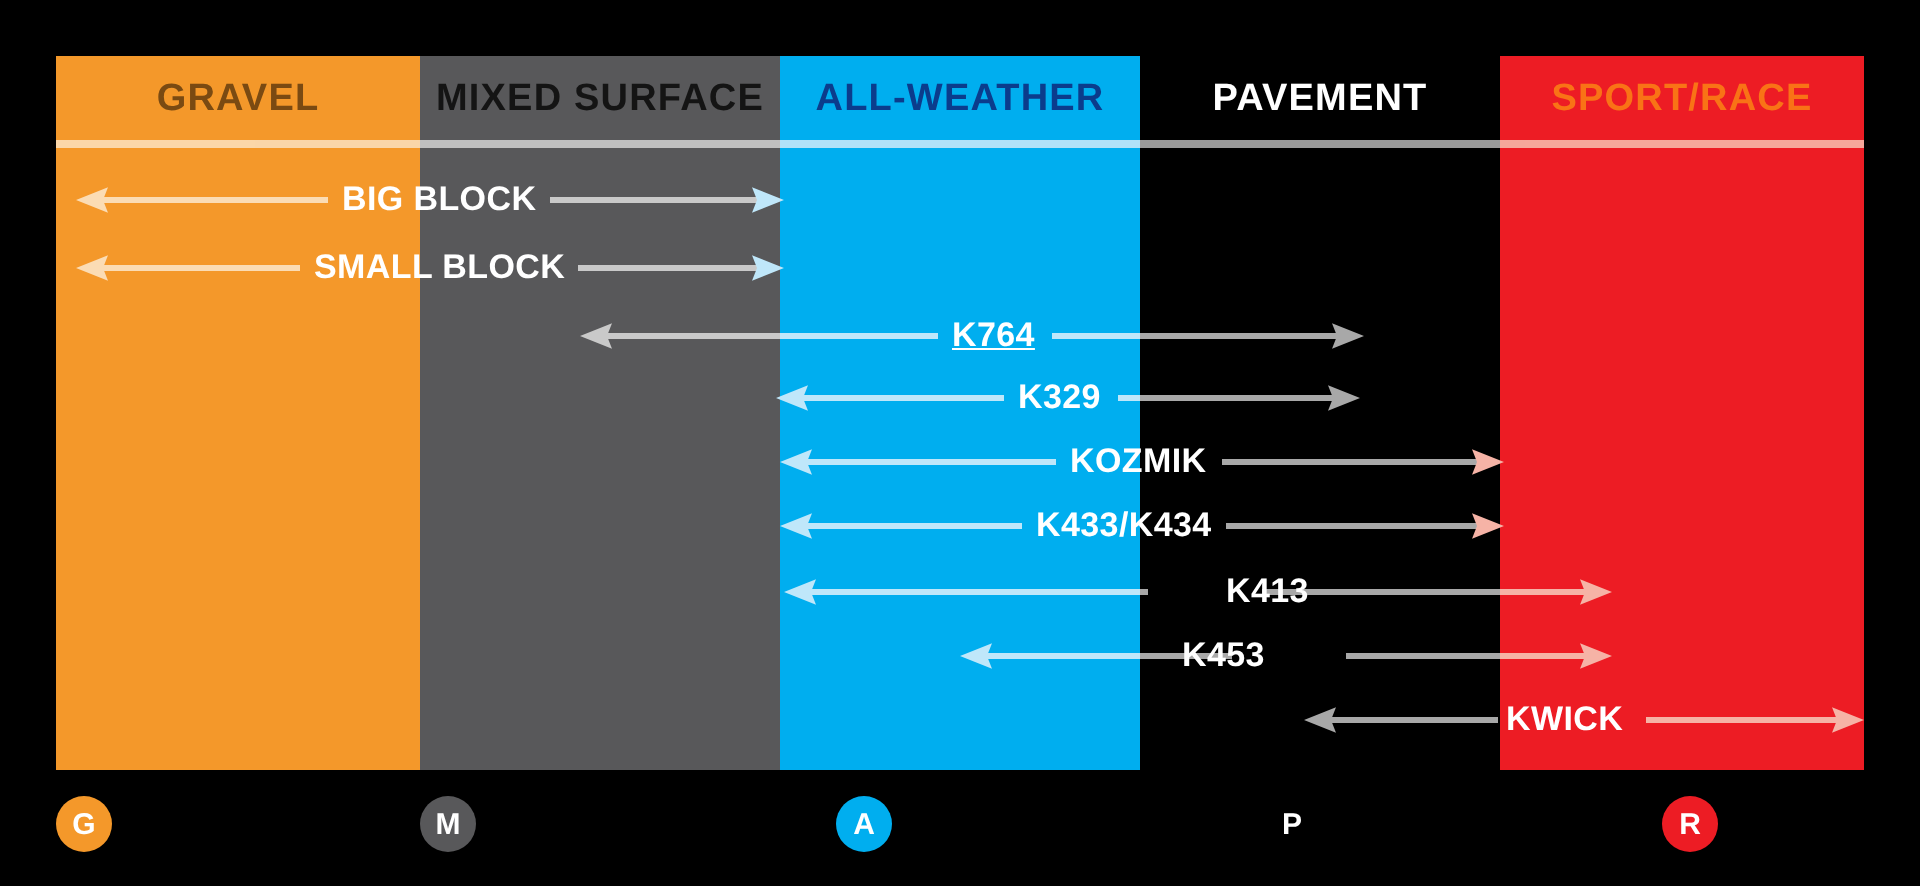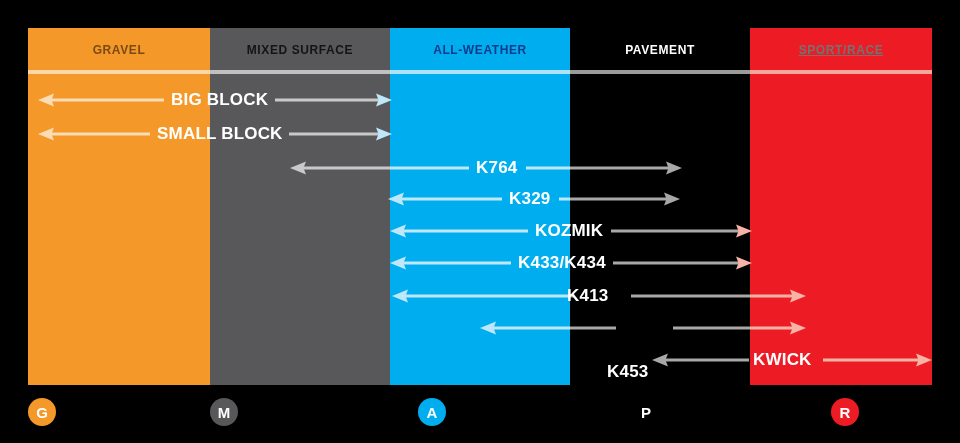--- a/index.html
+++ b/index.html
@@ -16,30 +16,30 @@
   .band-mixed{left:210px;width:180px;background:#58585A;}
   .band-allweather{left:390px;width:180px;background:#00AEEF;}
   .band-pavement{left:570px;width:180px;background:#000000;}
   .band-sport{left:750px;width:182px;background:#ED1C24;}
 
   
   .hdr-row{position:absolute;top:28px;left:0;width:960px;height:44px;}
   .hdr{
     position:absolute;top:0;height:44px;
     display:flex;align-items:center;justify-content:center;
-    font-size:12px;font-weight:700;letter-spacing:.6px;
+    font-size:19px;font-weight:700;letter-spacing:.6px;
     text-transform:uppercase;
     font-family:"Liberation Sans", sans-serif;
     white-space:nowrap;
   }
   .hdr-gravel{left:28px;width:182px;color:#7A4A12;}
   .hdr-mixed{left:210px;width:180px;color:#141414;}
   .hdr-allweather{left:390px;width:180px;color:#0B3C8C;}
   .hdr-pavement{left:570px;width:180px;color:#FFFFFF;}
-  .hdr-sport{left:750px;width:182px;color:#737373;text-decoration:underline;}
+  .hdr-sport{left:750px;width:182px;color:#f97316;}
 
   
   .hdr-rule{position:absolute;left:28px;top:70px;width:904px;height:4px;background:#E9E6DE;opacity:.92;}
   .hdr-rule-seg{position:absolute;top:0;height:4px;}
 
   
   .arow{position:absolute;height:22px;}
   .arow .line{
     position:absolute;top:50%;transform:translateY(-50%);
     height:3px;
@@ -117,21 +117,21 @@
         <div class="line" style="left: 299px; width: 91px; background: rgb(201, 201, 201);"></div>
         <div class="line" style="left: 390px; width: 79px; background: rgb(191, 231, 250);"></div>
         <div class="line" style="left: 525.641px; width: 44.3594px; background: rgb(191, 231, 250);"></div>
         <div class="line" style="left: 570px; width: 103px; background: rgb(168, 168, 168);"></div>
         <svg width="16" height="16" viewBox="0 0 16 16" style="left: 290px;">
           <path d="M0,8 L16,1.6 L13.5,8 L16,14.4 Z" fill="#C9C9C9"></path>
         </svg>
         <svg width="16" height="16" viewBox="0 0 16 16" style="left: 666px;">
           <path d="M16,8 L0,1.6 L2.5,8 L0,14.4 Z" fill="#A8A8A8"></path>
         </svg>
-        <div class="label" style="left: 469px;">K764</div>
+        <div class="label" style="left: 469px; text-decoration: underline;">K764</div>
       </div>
       <div class="arow" style="left: 0px; top: 188px; width: 892px;">
         <div class="line" style="left: 397px; width: 105px; background: rgb(191, 231, 250);"></div>
         <div class="line" style="left: 558.641px; width: 11.3594px; background: rgb(191, 231, 250);"></div>
         <div class="line" style="left: 570px; width: 101px; background: rgb(168, 168, 168);"></div>
         <svg width="16" height="16" viewBox="0 0 16 16" style="left: 388px;">
           <path d="M0,8 L16,1.6 L13.5,8 L16,14.4 Z" fill="#BFE7FA"></path>
         </svg>
         <svg width="16" height="16" viewBox="0 0 16 16" style="left: 664px;">
           <path d="M16,8 L0,1.6 L2.5,8 L0,14.4 Z" fill="#A8A8A8"></path>
@@ -164,34 +164,34 @@
         <div class="line" style="left: 401px; width: 169px; background: rgb(191, 231, 250);"></div>
         <div class="line" style="left: 570px; width: 4px; background: rgb(168, 168, 168);"></div>
         <div class="line" style="left: 630.641px; width: 119.359px; background: rgb(168, 168, 168);"></div>
         <div class="line" style="left: 750px; width: 47px; background: rgb(246, 179, 166);"></div>
         <svg width="16" height="16" viewBox="0 0 16 16" style="left: 392px;">
           <path d="M0,8 L16,1.6 L13.5,8 L16,14.4 Z" fill="#BFE7FA"></path>
         </svg>
         <svg width="16" height="16" viewBox="0 0 16 16" style="left: 790px;">
           <path d="M16,8 L0,1.6 L2.5,8 L0,14.4 Z" fill="#F6B3A6"></path>
         </svg>
-        <div class="label" style="left: 560px;">K413</div>
+        <div class="label" style="left: 606px;">K413</div>
       </div>
       <div class="arow" style="left: 0px; top: 317px; width: 960px;">
         <div class="line" style="left: 489px; width: 81px; background: rgb(191, 231, 250);"></div>
         <div class="line" style="left: 570px; width: 46px; background: rgb(168, 168, 168);"></div>
         <div class="line" style="left: 672.641px; width: 77.3594px; background: rgb(168, 168, 168);"></div>
         <div class="line" style="left: 750px; width: 47px; background: rgb(246, 179, 166);"></div>
         <svg width="16" height="16" viewBox="0 0 16 16" style="left: 480px;">
           <path d="M0,8 L16,1.6 L13.5,8 L16,14.4 Z" fill="#BFE7FA"></path>
         </svg>
         <svg width="16" height="16" viewBox="0 0 16 16" style="left: 790px;">
           <path d="M16,8 L0,1.6 L2.5,8 L0,14.4 Z" fill="#F6B3A6"></path>
         </svg>
-        <div class="label" style="left: 600px; margin-top: 44px;">K453</div>
+        <div class="label" style="left: 584px;">K453</div>
       </div>
       <div class="arow" style="left: 0px; top: 349px; width: 960px;">
         <div class="line" style="left: 661px; width: 88px; background: rgb(168, 168, 168);"></div>
         <div class="line" style="left: 822.609px; width: 100.391px; background: rgb(246, 179, 166);"></div>
         <svg width="16" height="16" viewBox="0 0 16 16" style="left: 652px;">
           <path d="M0,8 L16,1.6 L13.5,8 L16,14.4 Z" fill="#A8A8A8"></path>
         </svg>
         <svg width="16" height="16" viewBox="0 0 16 16" style="left: 916px;">
           <path d="M16,8 L0,1.6 L2.5,8 L0,14.4 Z" fill="#F6B3A6"></path>
         </svg>

